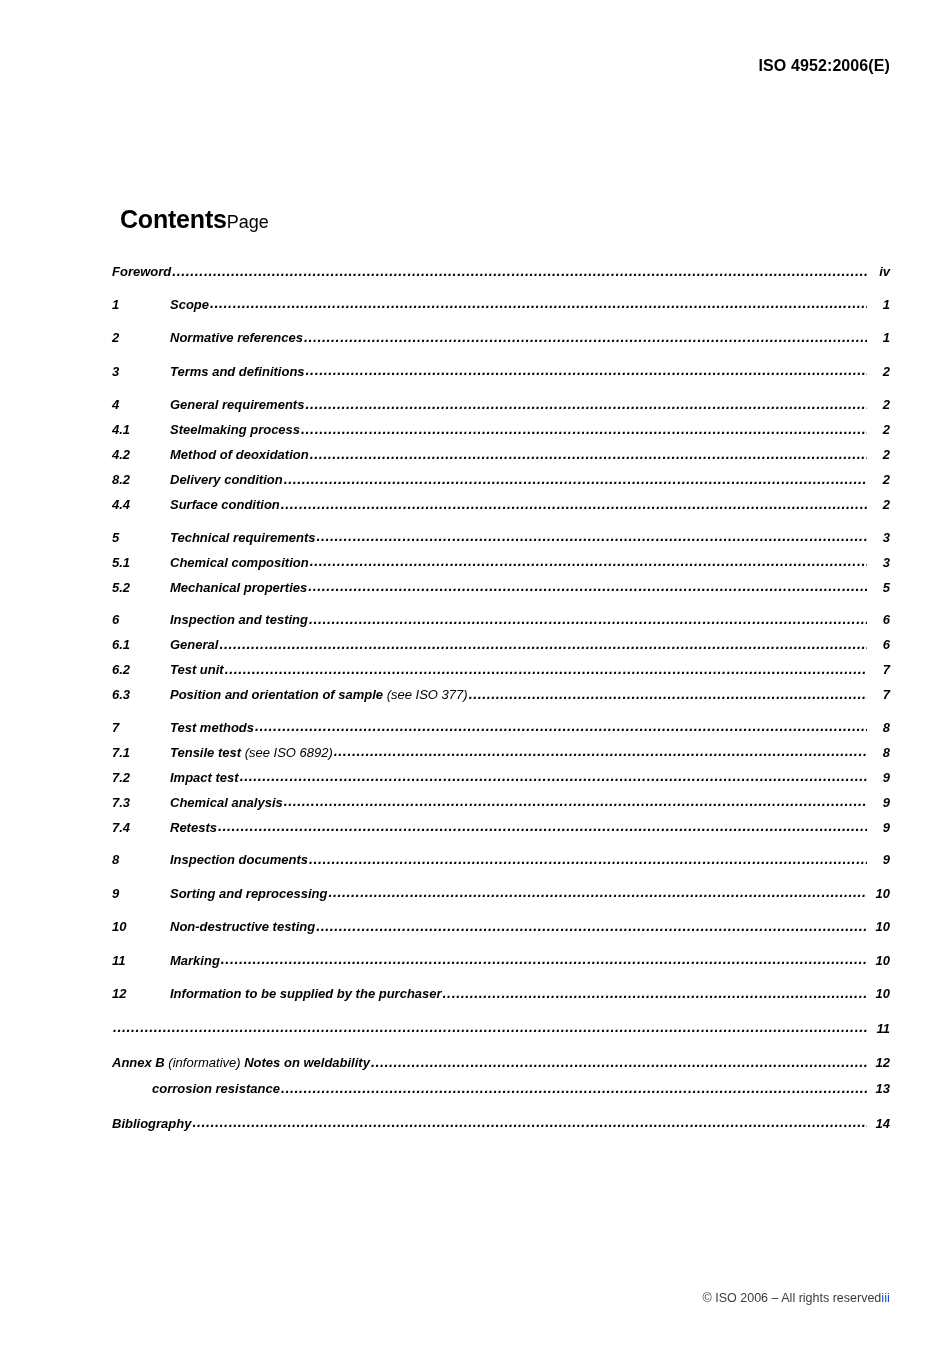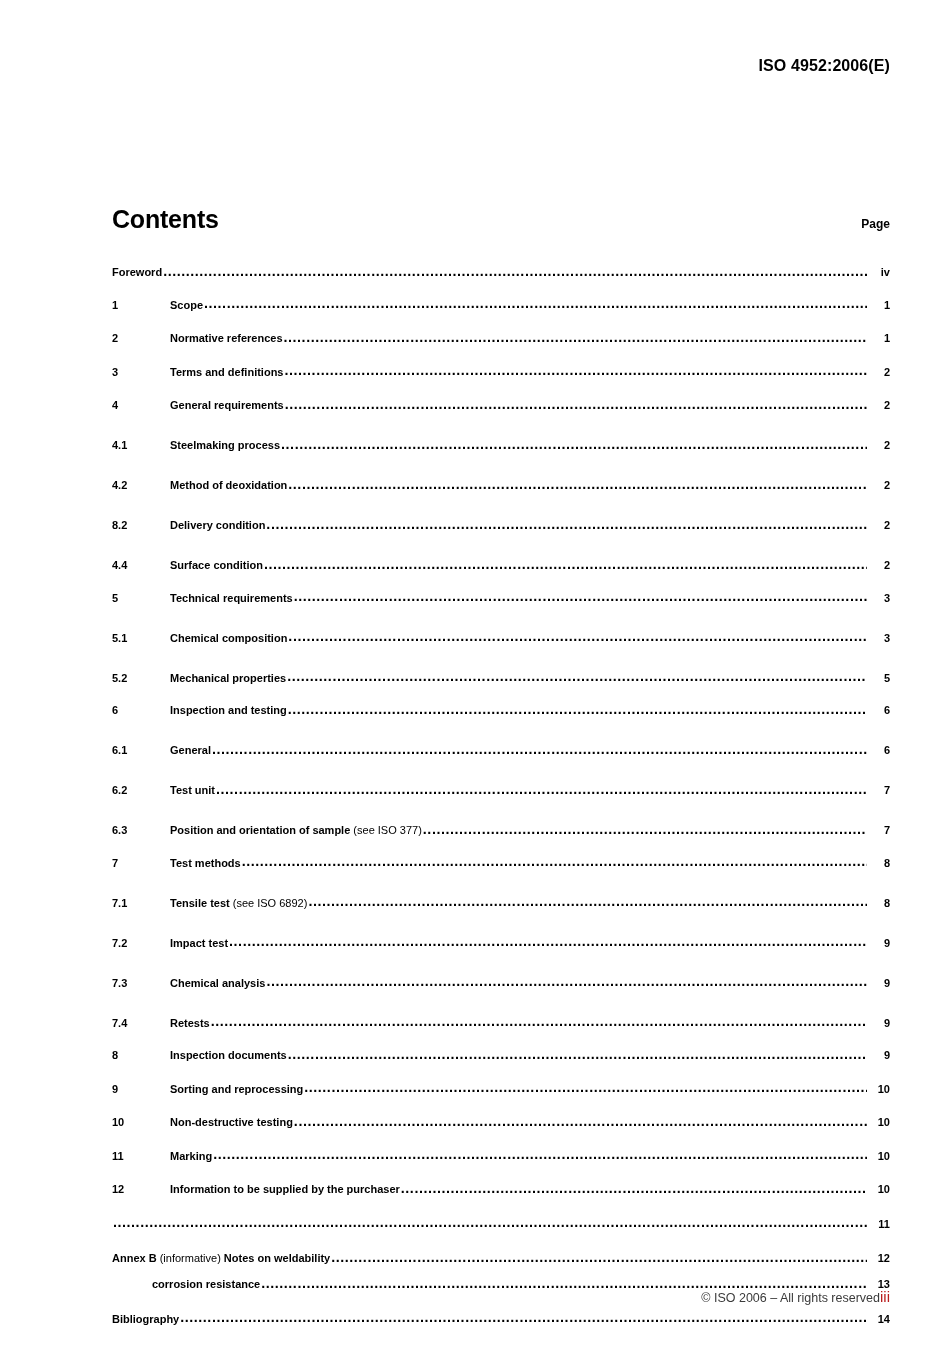--- a/index.html
+++ b/index.html
@@ -28,55 +28,56 @@
     right: 60px;
     font-size: 16px;
     font-weight: bold;
     letter-spacing: 0.1px;
   }
 
   
   .toc-head {
     position: absolute;
     top: 205px;
-    left: 112px;
+    left: 120px;
     right: 60px;
     display: flex;
     align-items: baseline;
-    justify-content: space-between;
+    justify-content: flex-start;
   }
   .toc-title {
     font-size: 25px;
     font-weight: bold;
     letter-spacing: -0.2px;
   }
   .toc-page-label {
-    font-size: 12px;
-    font-weight: bold;
+    font-size: 18px;
+    font-weight: normal;
   }
 
   
   .toc {
     position: absolute;
     top: 262px;
     left: 112px;
     width: 778px;
   }
 
   .toc-entry {
     display: flex;
     align-items: baseline;
-    font-size: 11px;
+    font-size: 13px;
     font-weight: bold;
     line-height: 1.0;
     height: 19px;
-  }
-
-  
-  .sp-sub   { margin-top: 21px; }   
+    font-style: italic;
+  }
+
+  
+  .sp-sub   { margin-top: 6px; }   
   .sp-group { margin-top: 13.5px; }  
   .sp-solo  { margin-top: 14.5px; }  
   .sp-annex { margin-top: 15.5px; }
   .sp-wrap  { margin-top: 7px; }
 
   .num {
     flex: 0 0 58px;
     white-space: nowrap;
   }
   .label {
@@ -122,22 +123,22 @@
     bottom: 40px;
     left: 112px;
     right: 60px;
     display: flex;
     justify-content: flex-end;
     align-items: baseline;
     font-size: 12.5px;
     color: #3b3b3b;
   }
   .footer-page {
-    font-size: 15px;
-    color: #b91c1c;
+    font-size: 13px;
+    color: #1d4ed8;
     margin-top: 34px;
   }
 </style>
 </head>
 <body>
 
 <div class="page">
 
   <div class="doc-header">ISO 4952:2006(E)</div>
 

